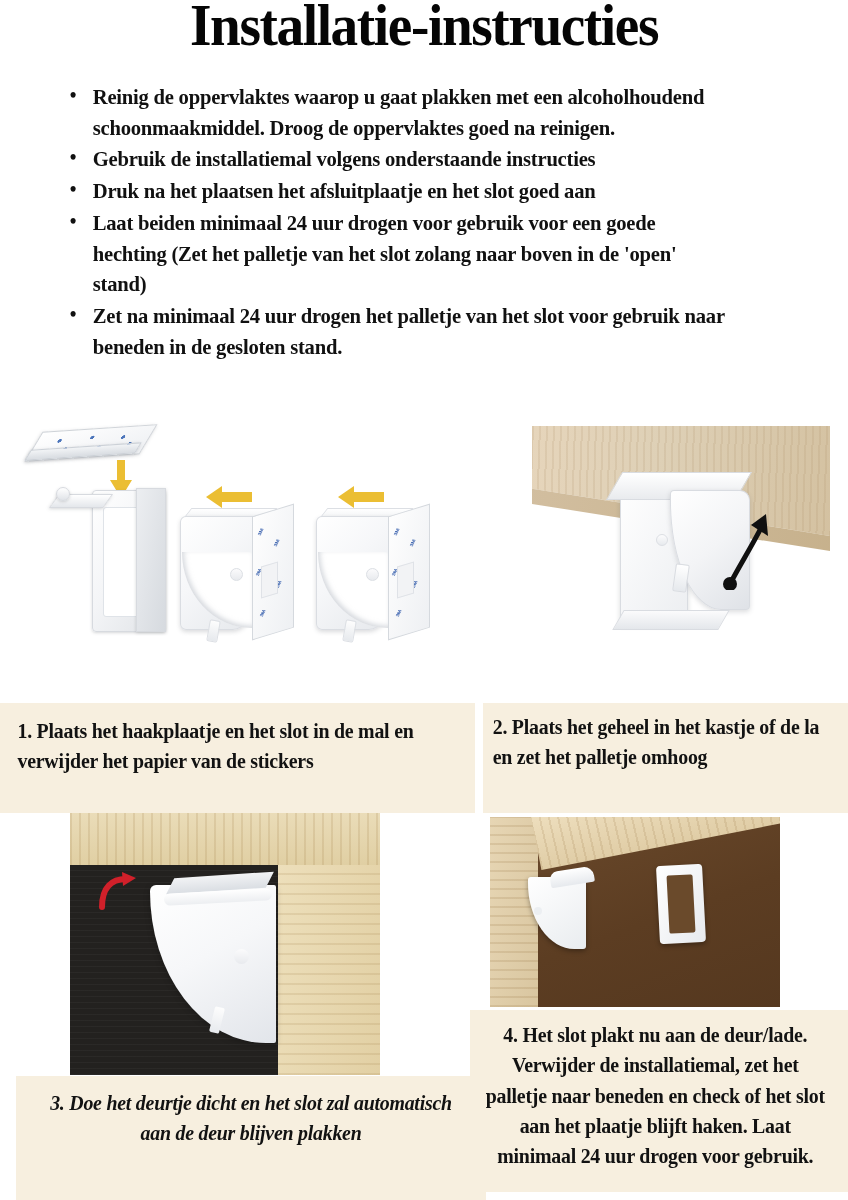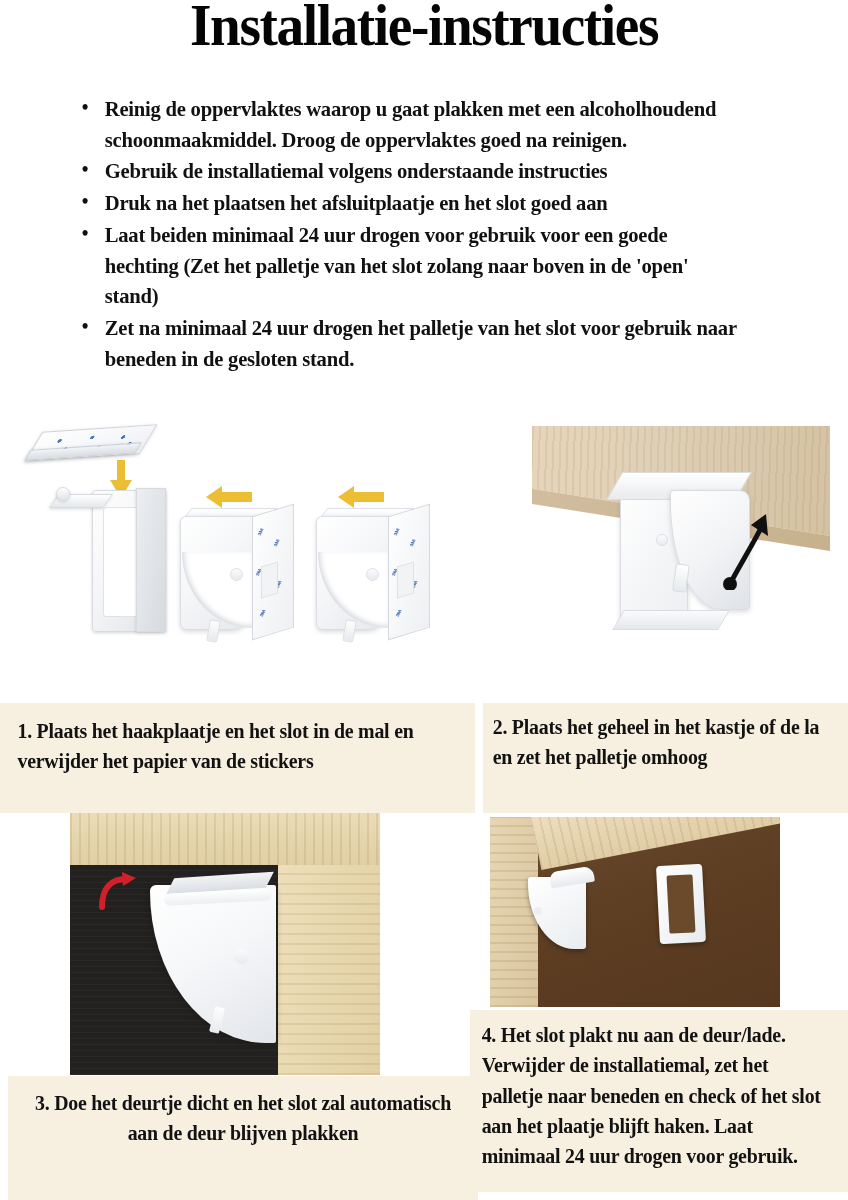--- a/index.html
+++ b/index.html
@@ -33,21 +33,21 @@
     color: #050505;
     white-space: nowrap;
   }
 
   
   #intro-list {
     position: absolute;
     top: 82px;
     left: 62px;
     width: 700px;
-    margin: 12px;
+    margin: 0;
     padding: 0;
     list-style: none;
   }
   #intro-list li {
     position: relative;
     padding-left: 32px;
     margin-bottom: 1px;
     font-weight: bold;
     font-size: 21.5px;
     line-height: 1.43;
@@ -274,23 +274,23 @@
     letter-spacing: -0.25px;
     color: #121212;
     transform: scaleX(0.97);
     transform-origin: left center;
   }
   #caption-1 { left: 0px;   top: 703px; width: 475px; height: 137px; }
   #caption-1 p { padding: 13px 14px 0 18px; }
   #caption-2 { left: 483px; top: 703px; width: 365px; height: 110px; }
   #caption-2 p { padding: 9px 10px 0 10px; }
 
-  #caption-3 { left: 8px;   top: 1076px; width: 470px; height: 124px; }
+  #caption-3 { left: 16px;   top: 1076px; width: 470px; height: 124px; font-style: italic; }
   #caption-3 p { padding: 12px 18px 0 18px; text-align: center; transform: scaleX(0.97); transform-origin: center center; }
-  #caption-4 { left: 470px; top: 1010px; width: 378px; height: 182px; }
+  #caption-4 { left: 470px; top: 1010px; width: 378px; height: 182px; text-align: center; }
   #caption-4 p { padding: 10px 8px 0 12px; }
 
   
   #fig-row-bottom { top: 813px; height: 270px; background: #ffffff; }
 
   
   #photo-step3 { left: 70px; top: 0px; width: 310px; height: 262px; background:#ffffff; }
   #wood-top-3 {
     position:absolute; left: 0px; top: 0px; width: 310px; height: 52px;
     background:

